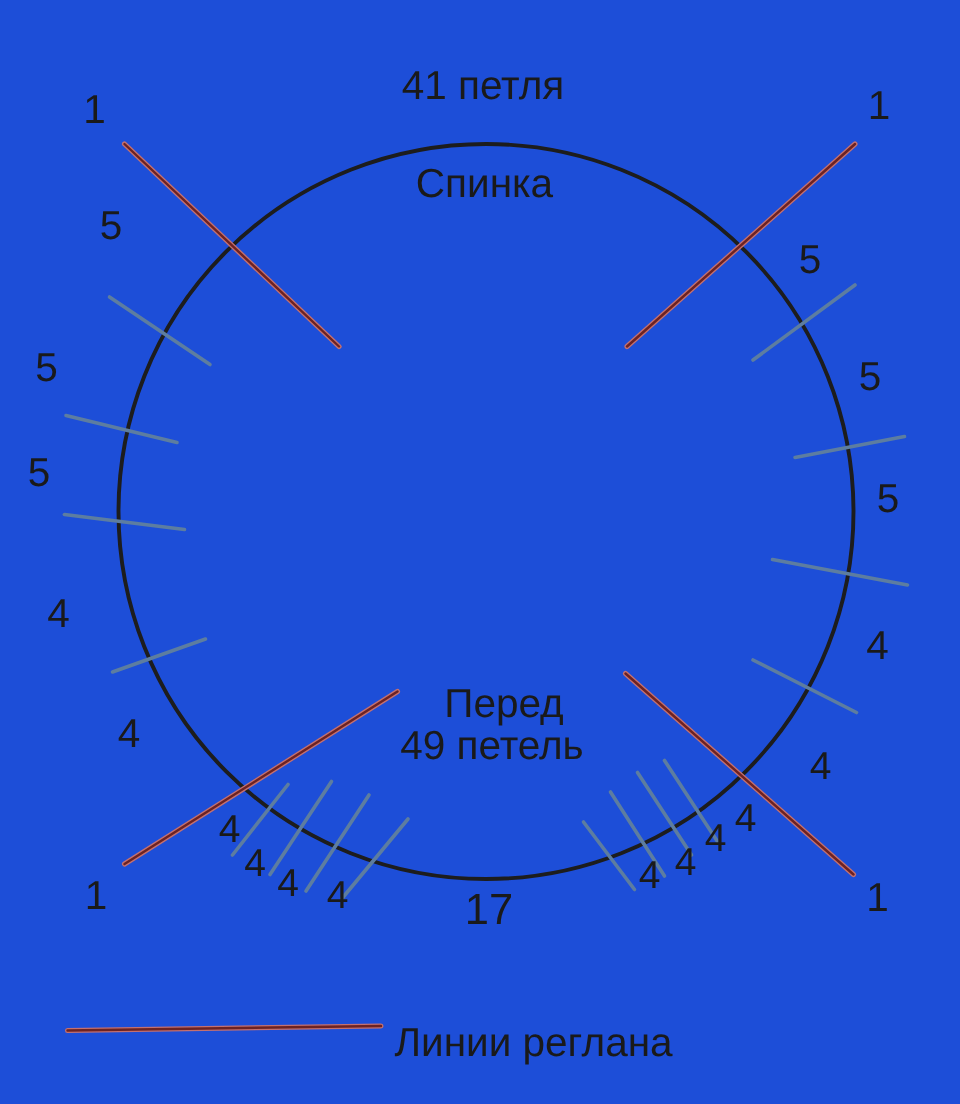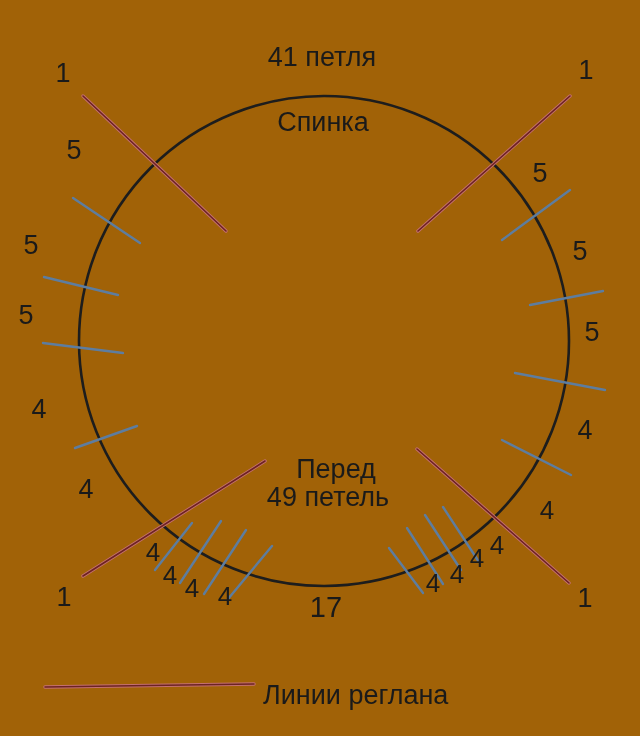--- a/index.html
+++ b/index.html
@@ -10,21 +10,21 @@
   body {
     width: 640px;
     height: 736px;
     overflow: hidden;
     font-family: "Liberation Sans", sans-serif;
   }
   .stage {
     position: relative;
     width: 640px;
     height: 736px;
-    background: #a16207;
+    background: #1d4ed8;
   }
   svg { display: block; }
   text {
     font-family: "Liberation Sans", sans-serif;
   }
 </style>
 </head>
 <body>
 
 <div class="stage">

